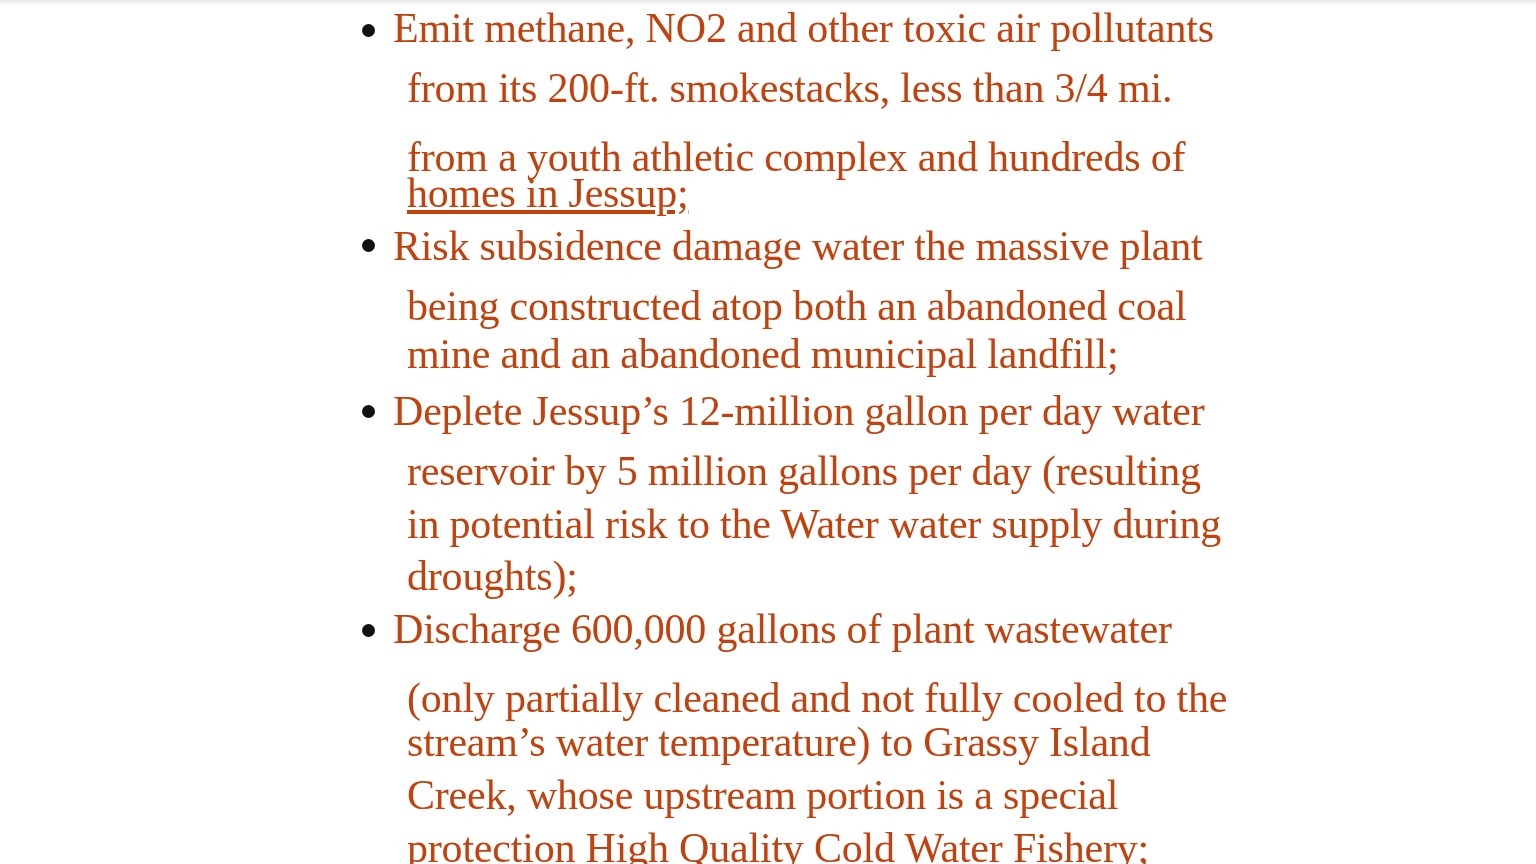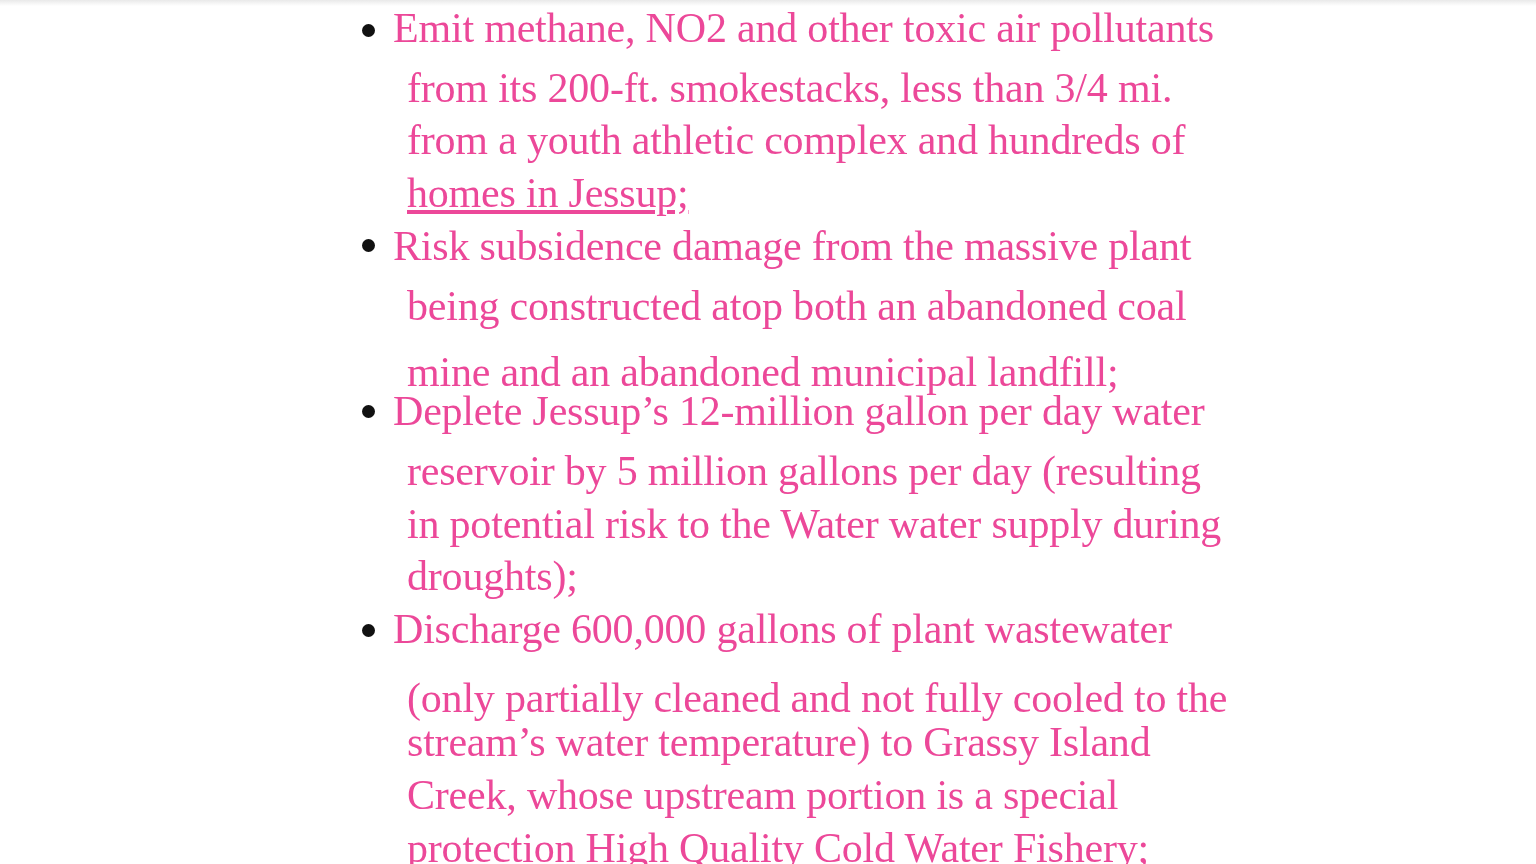--- a/index.html
+++ b/index.html
@@ -10,21 +10,21 @@
       overflow: hidden;
       background: #ffffff;
     }
     .page {
       position: relative;
       width: 1536px;
       height: 864px;
       background: #ffffff;
       overflow: hidden;
       font-family: "Liberation Serif", "DejaVu Serif", serif;
-      color: #ec4899;
+      color: #c2410c;
     }
     .top-strip {
       position: absolute;
       left: 0; top: 0;
       width: 1536px;
       height: 6px;
       background: linear-gradient(#e9e9e9, #ffffff);
     }
     .bullet-list {
       position: absolute;
@@ -64,29 +64,29 @@
 
 <div class="page">
   <div class="top-strip"></div>
 
   <ul class="bullet-list">
 
     <li class="bullet-item">
       <span class="bullet-dot" style="top:24px;"></span>
       <span class="bullet-line first-line" style="position:absolute; top:4px;">Emit methane, NO2 and other toxic air pollutants</span>
       <span class="bullet-line cont-line" style="position:absolute; top:64px;">from its 200-ft. smokestacks, less than 3/4 mi.</span>
-      <span class="bullet-line cont-line" style="position:absolute; top:116px;">from a youth athletic complex and hundreds of</span>
+      <span class="bullet-line cont-line" style="position:absolute; top:133px;">from a youth athletic complex and hundreds of</span>
       <span class="bullet-line cont-line" style="position:absolute; top:169px;text-decoration:underline;">homes in Jessup;</span>
     </li>
 
     <li class="bullet-item">
       <span class="bullet-dot" style="top:239px;"></span>
-      <span class="bullet-line first-line" style="position:absolute; top:222px;">Risk subsidence damage from the massive plant</span>
+      <span class="bullet-line first-line" style="position:absolute; top:222px;">Risk subsidence damage water the massive plant</span>
       <span class="bullet-line cont-line" style="position:absolute; top:282px;">being constructed atop both an abandoned coal</span>
-      <span class="bullet-line cont-line" style="position:absolute; top:348px;">mine and an abandoned municipal landfill;</span>
+      <span class="bullet-line cont-line" style="position:absolute; top:330px;">mine and an abandoned municipal landfill;</span>
     </li>
 
     <li class="bullet-item">
       <span class="bullet-dot" style="top:405px;"></span>
       <span class="bullet-line first-line" style="position:absolute; top:387px;">Deplete Jessup’s 12-million gallon per day water</span>
       <span class="bullet-line cont-line" style="position:absolute; top:447px;text-align:center;">reservoir by 5 million gallons per day (resulting</span>
       <span class="bullet-line cont-line" style="position:absolute; top:500px;">in potential risk to the Water water supply during</span>
       <span class="bullet-line cont-line" style="position:absolute; top:552px;">droughts);</span>
     </li>
 

